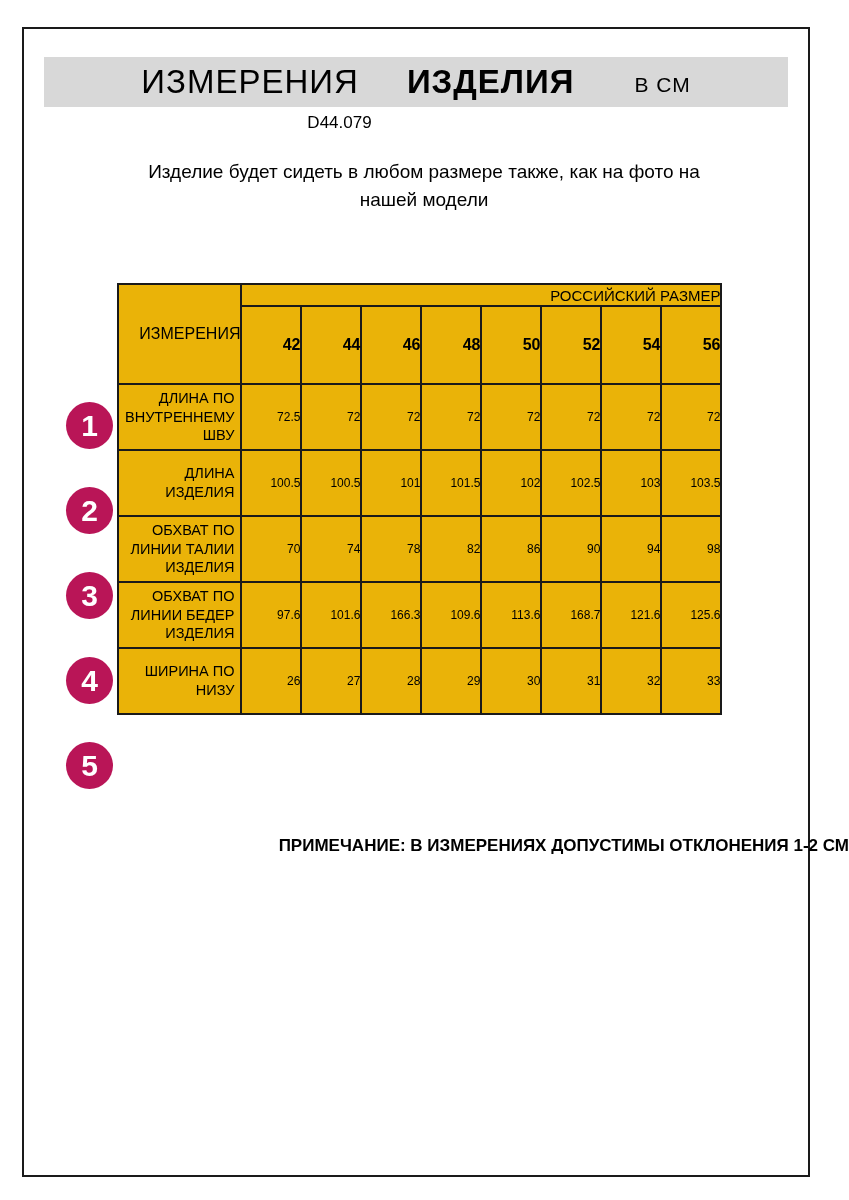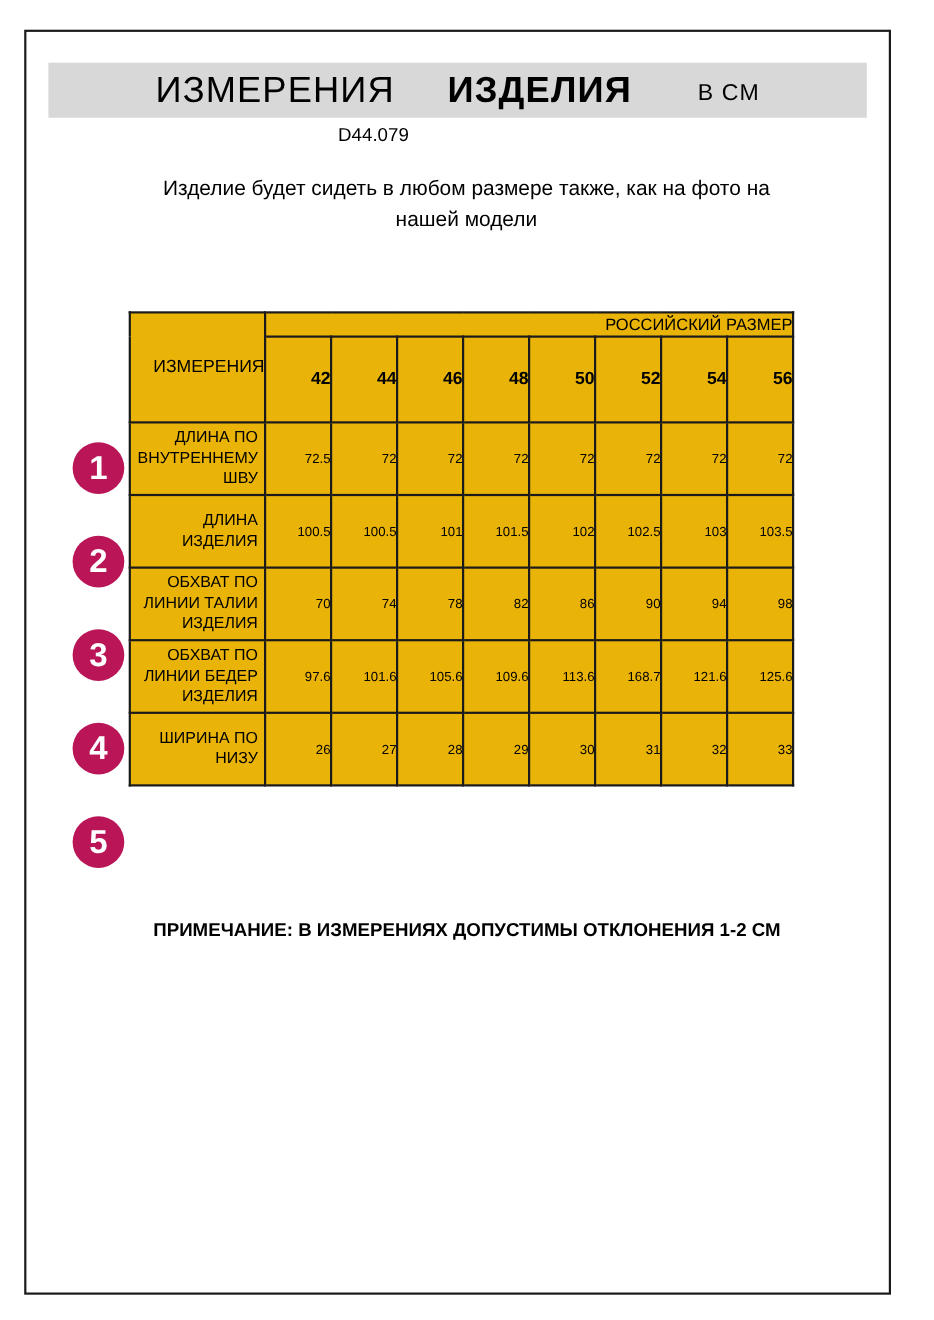--- a/index.html
+++ b/index.html
@@ -116,21 +116,21 @@
   }
   .badge-1 { top: 402px; }
   .badge-2 { top: 487px; }
   .badge-3 { top: 572px; }
   .badge-4 { top: 657px; }
   .badge-5 { top: 742px; }
   .note {
     position: absolute;
     left: 0; top: 836px;
     width: 849px;
-    text-align: center;
+    text-align: right;
     font-size: 17px;
     font-weight: 700;
   }
 </style>
 </head>
 <body>
 
 <div class="page-frame"></div>
 
 <div class="title-banner">
@@ -193,21 +193,21 @@
       <td class="value-cell">86</td>
       <td class="value-cell">90</td>
       <td class="value-cell">94</td>
       <td class="value-cell">98</td>
     </tr>
 
     <tr>
       <td class="row-label-cell">ОБХВАТ ПО ЛИНИИ БЕДЕР ИЗДЕЛИЯ</td>
       <td class="value-cell">97.6</td>
       <td class="value-cell">101.6</td>
-      <td class="value-cell">105.6</td>
+      <td class="value-cell">166.3</td>
       <td class="value-cell">109.6</td>
       <td class="value-cell">113.6</td>
       <td class="value-cell">168.7</td>
       <td class="value-cell">121.6</td>
       <td class="value-cell">125.6</td>
     </tr>
 
     <tr>
       <td class="row-label-cell">ШИРИНА ПО НИЗУ</td>
       <td class="value-cell">26</td>

